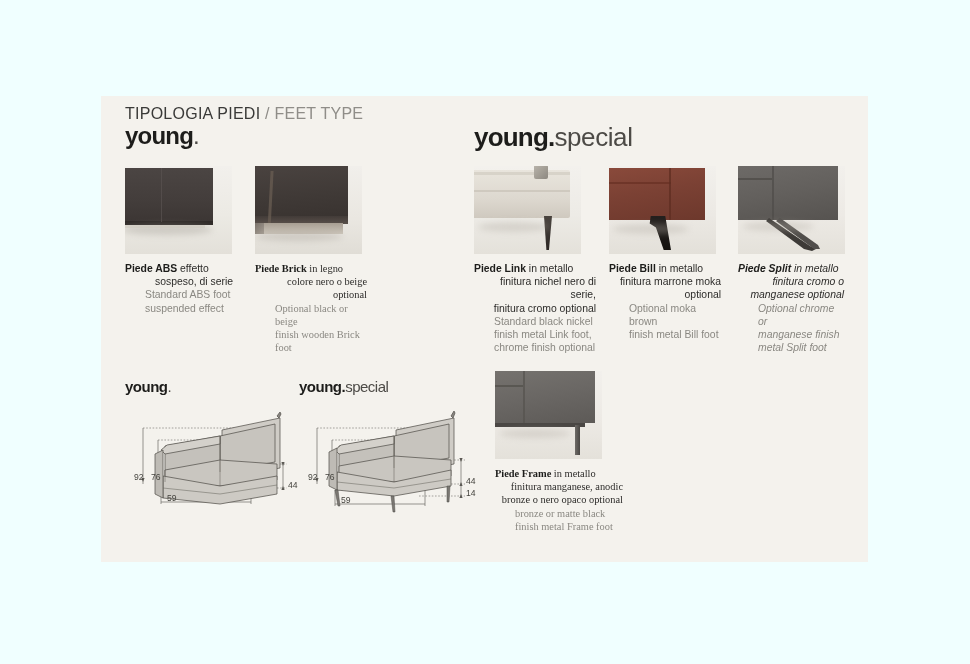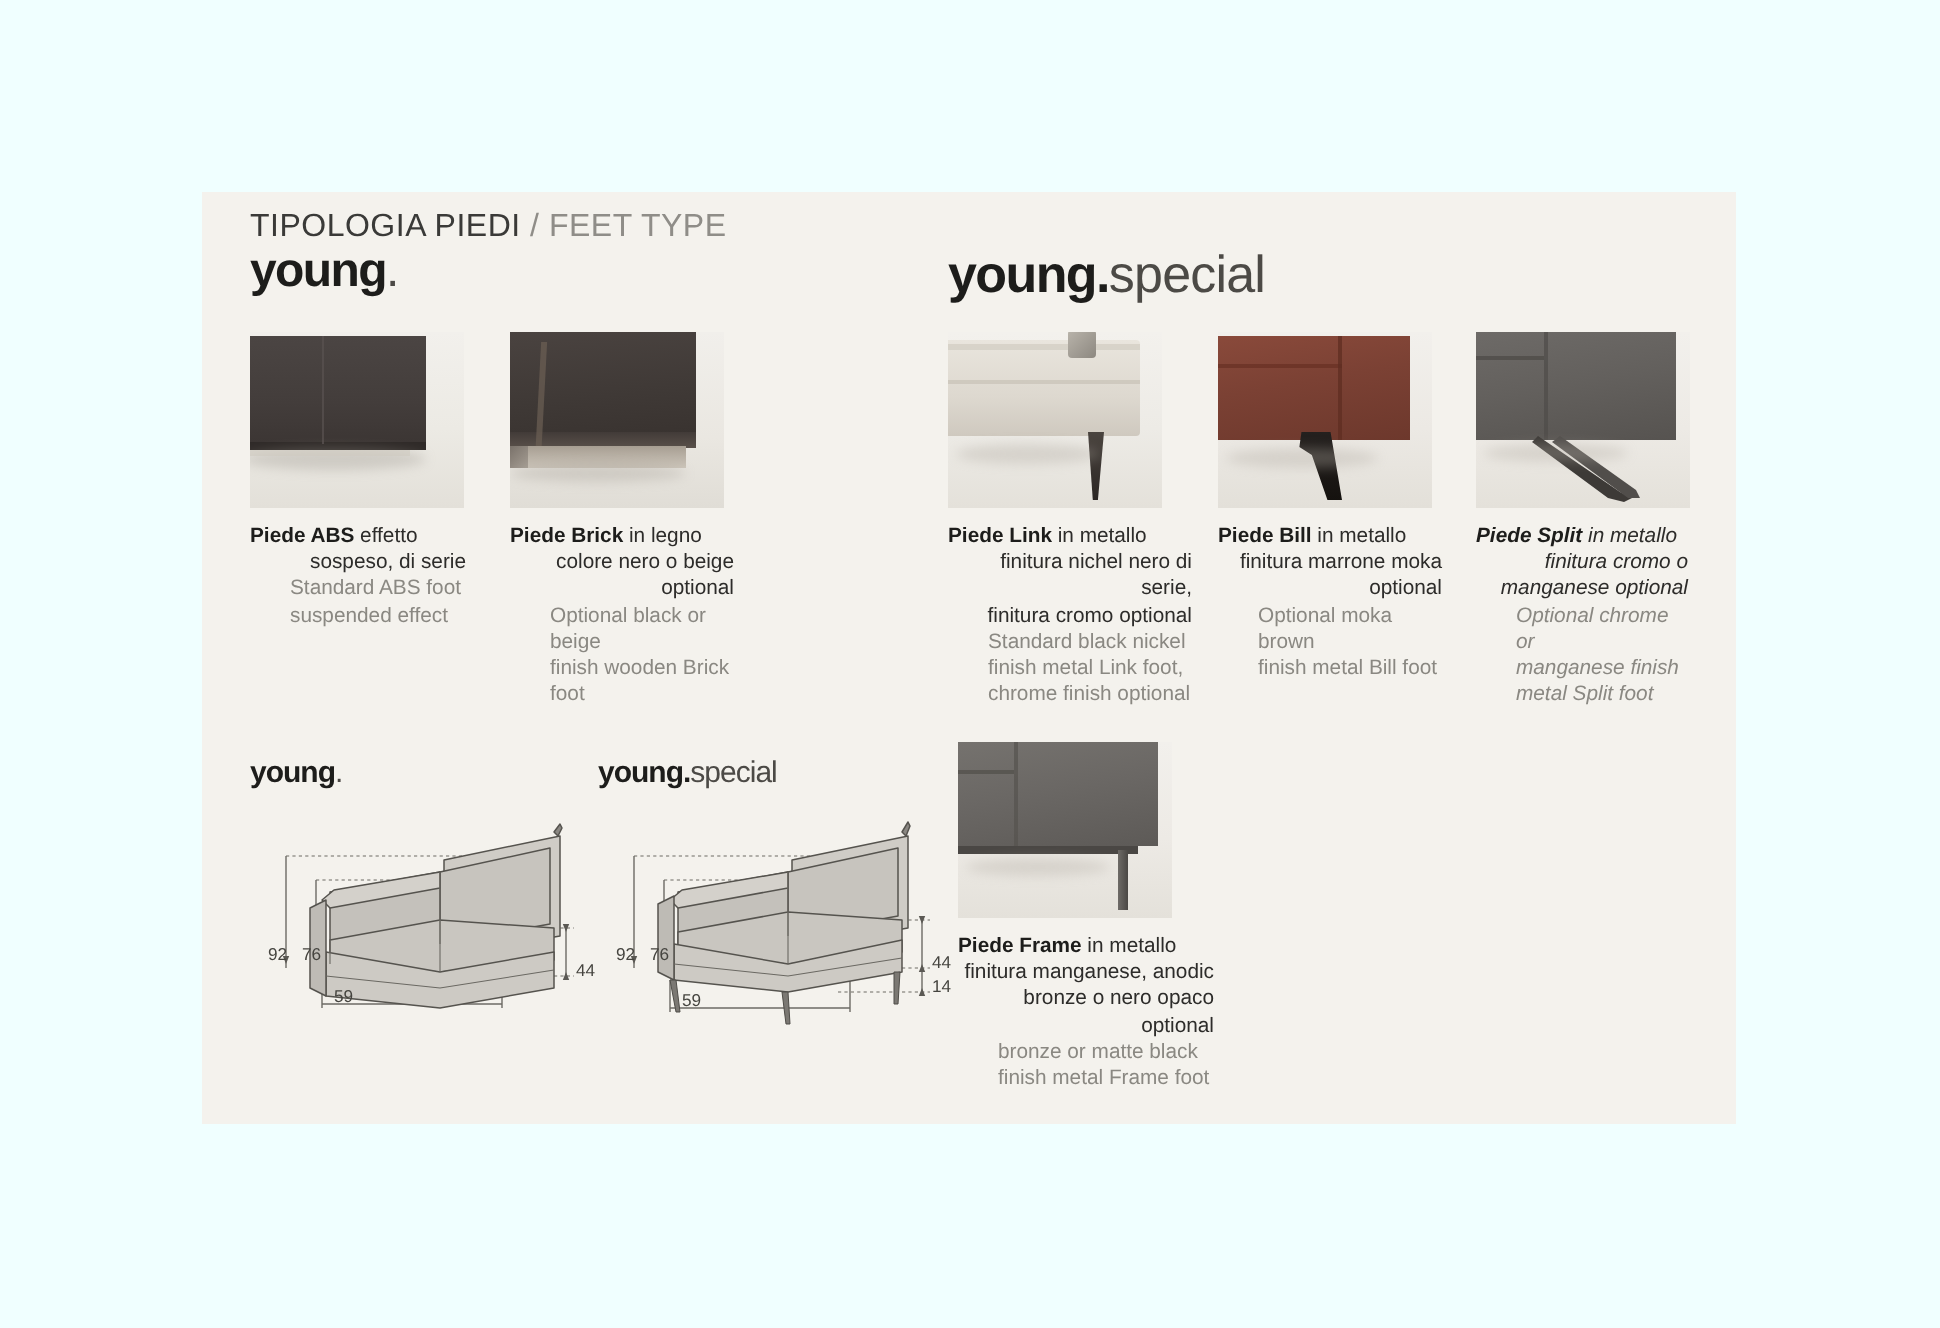--- a/index.html
+++ b/index.html
@@ -160,21 +160,21 @@
         </div>
       </div>
       <div class="caption">
         <span class="it"><b>Piede ABS</b><span> effetto</span></span>
         <div class="it">sospeso, di serie</div>
         <span class="en">Standard ABS foot</span>
         <span class="en">suspended effect</span>
       </div>
     </div>
 
-    <div class="card" style="left:154px; top:70px; width:112px;">
+    <div class="card" style="left:154px; top:70px; width:112px;font-family:Liberation Serif, serif;">
       <div class="thumb" style="width:107px;height:88px;">
         <div class="scene">
           <div class="wall" style="height:100%; background:linear-gradient(180deg,#f1efeb 0%,#eae7e1 60%,#e0ddd6 100%);"></div>
           <div class="sofa-body" style="left:-5px;top:0px;width:98px;height:58px;background:linear-gradient(175deg,#4a4340 0%,#3f3936 55%,#37312e 100%);"></div>
           <div class="sofa-body" style="left:-5px;top:50px;width:98px;height:8px;background:linear-gradient(180deg,#423b38,#59504a);"></div>
           <div class="sofa-body" style="left:14px;top:5px;width:3px;height:60px;background:#6a5d53;opacity:.75;transform:skewX(-3deg);"></div>
           <div class="sofa-body" style="left:8px;top:57px;width:80px;height:11px;background:linear-gradient(180deg,#a79e92,#cdc6bb);"></div>
           <div class="sofa-body" style="left:-5px;top:57px;width:14px;height:11px;background:linear-gradient(135deg,#6f6760,#a59d93);"></div>
           <div class="shadow" style="left:0px;top:66px;width:88px;height:9px;background:#a39d94;"></div>
         </div>
@@ -249,21 +249,21 @@
       <div class="caption">
         <span class="it"><b>Piede Split</b><span> in metallo</span></span>
         <div class="it">finitura cromo o</div>
         <div class="it">manganese optional</div>
         <span class="en">Optional chrome or</span>
         <span class="en">manganese finish</span>
         <span class="en">metal Split foot</span>
       </div>
     </div>
 
-    <div class="card" style="left:378px; top:275px; width:128px;">
+    <div class="card" style="left:394px; top:275px; width:128px;font-family:Liberation Serif, serif;">
       <div class="thumb" style="width:107px;height:88px;">
         <div class="scene">
           <div class="wall" style="height:100%;background:linear-gradient(180deg,#f2f0ec 0%,#edeae5 55%,#e4e1da 100%);"></div>
           <div class="sofa-body" style="left:-6px;top:-2px;width:106px;height:54px;background:linear-gradient(170deg,#76736f 0%,#6a6764 50%,#5d5a57 100%);"></div>
           <div class="sofa-body" style="left:-6px;top:14px;width:34px;height:2px;background:#56534f;opacity:.85;"></div>
           <div class="sofa-body" style="left:28px;top:-2px;width:2px;height:54px;background:#56534f;opacity:.7;"></div>
           <div class="sofa-body" style="left:-6px;top:52px;width:96px;height:4px;background:#4a4744;"></div>
           <div class="sofa-body" style="left:80px;top:54px;width:5px;height:30px;background:linear-gradient(90deg,#6e6b67,#4a4744);"></div>
           <div class="shadow" style="left:4px;top:58px;width:72px;height:9px;background:#b2aca3;"></div>
         </div>

